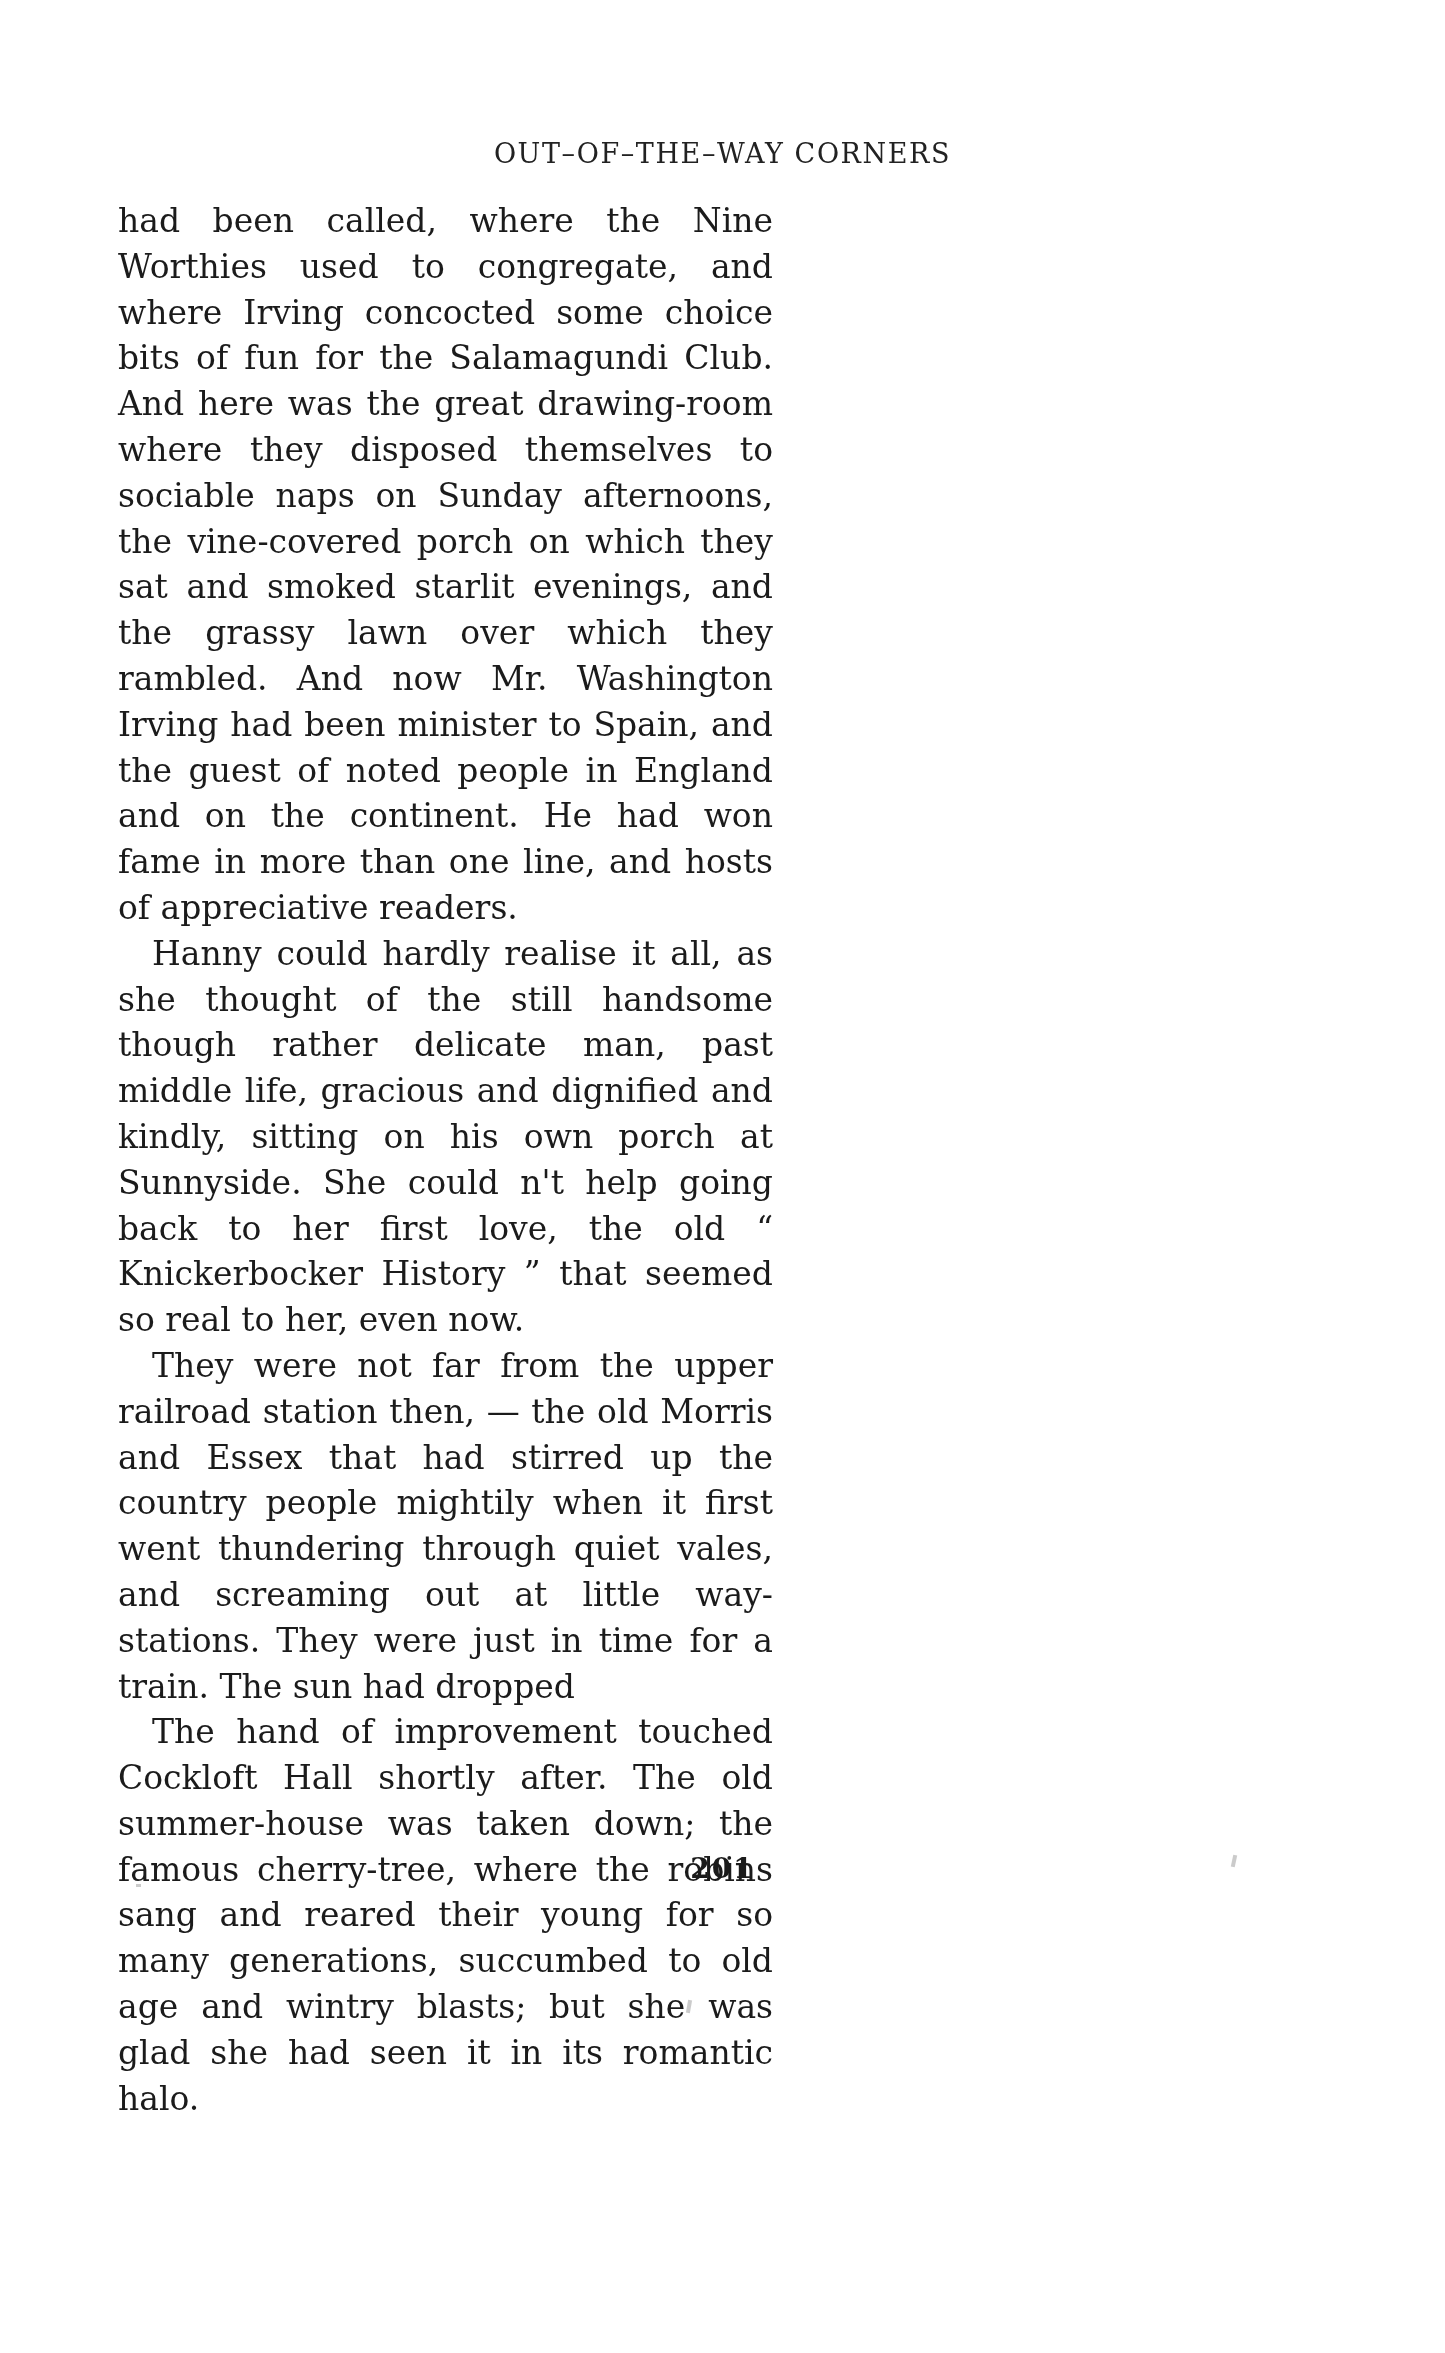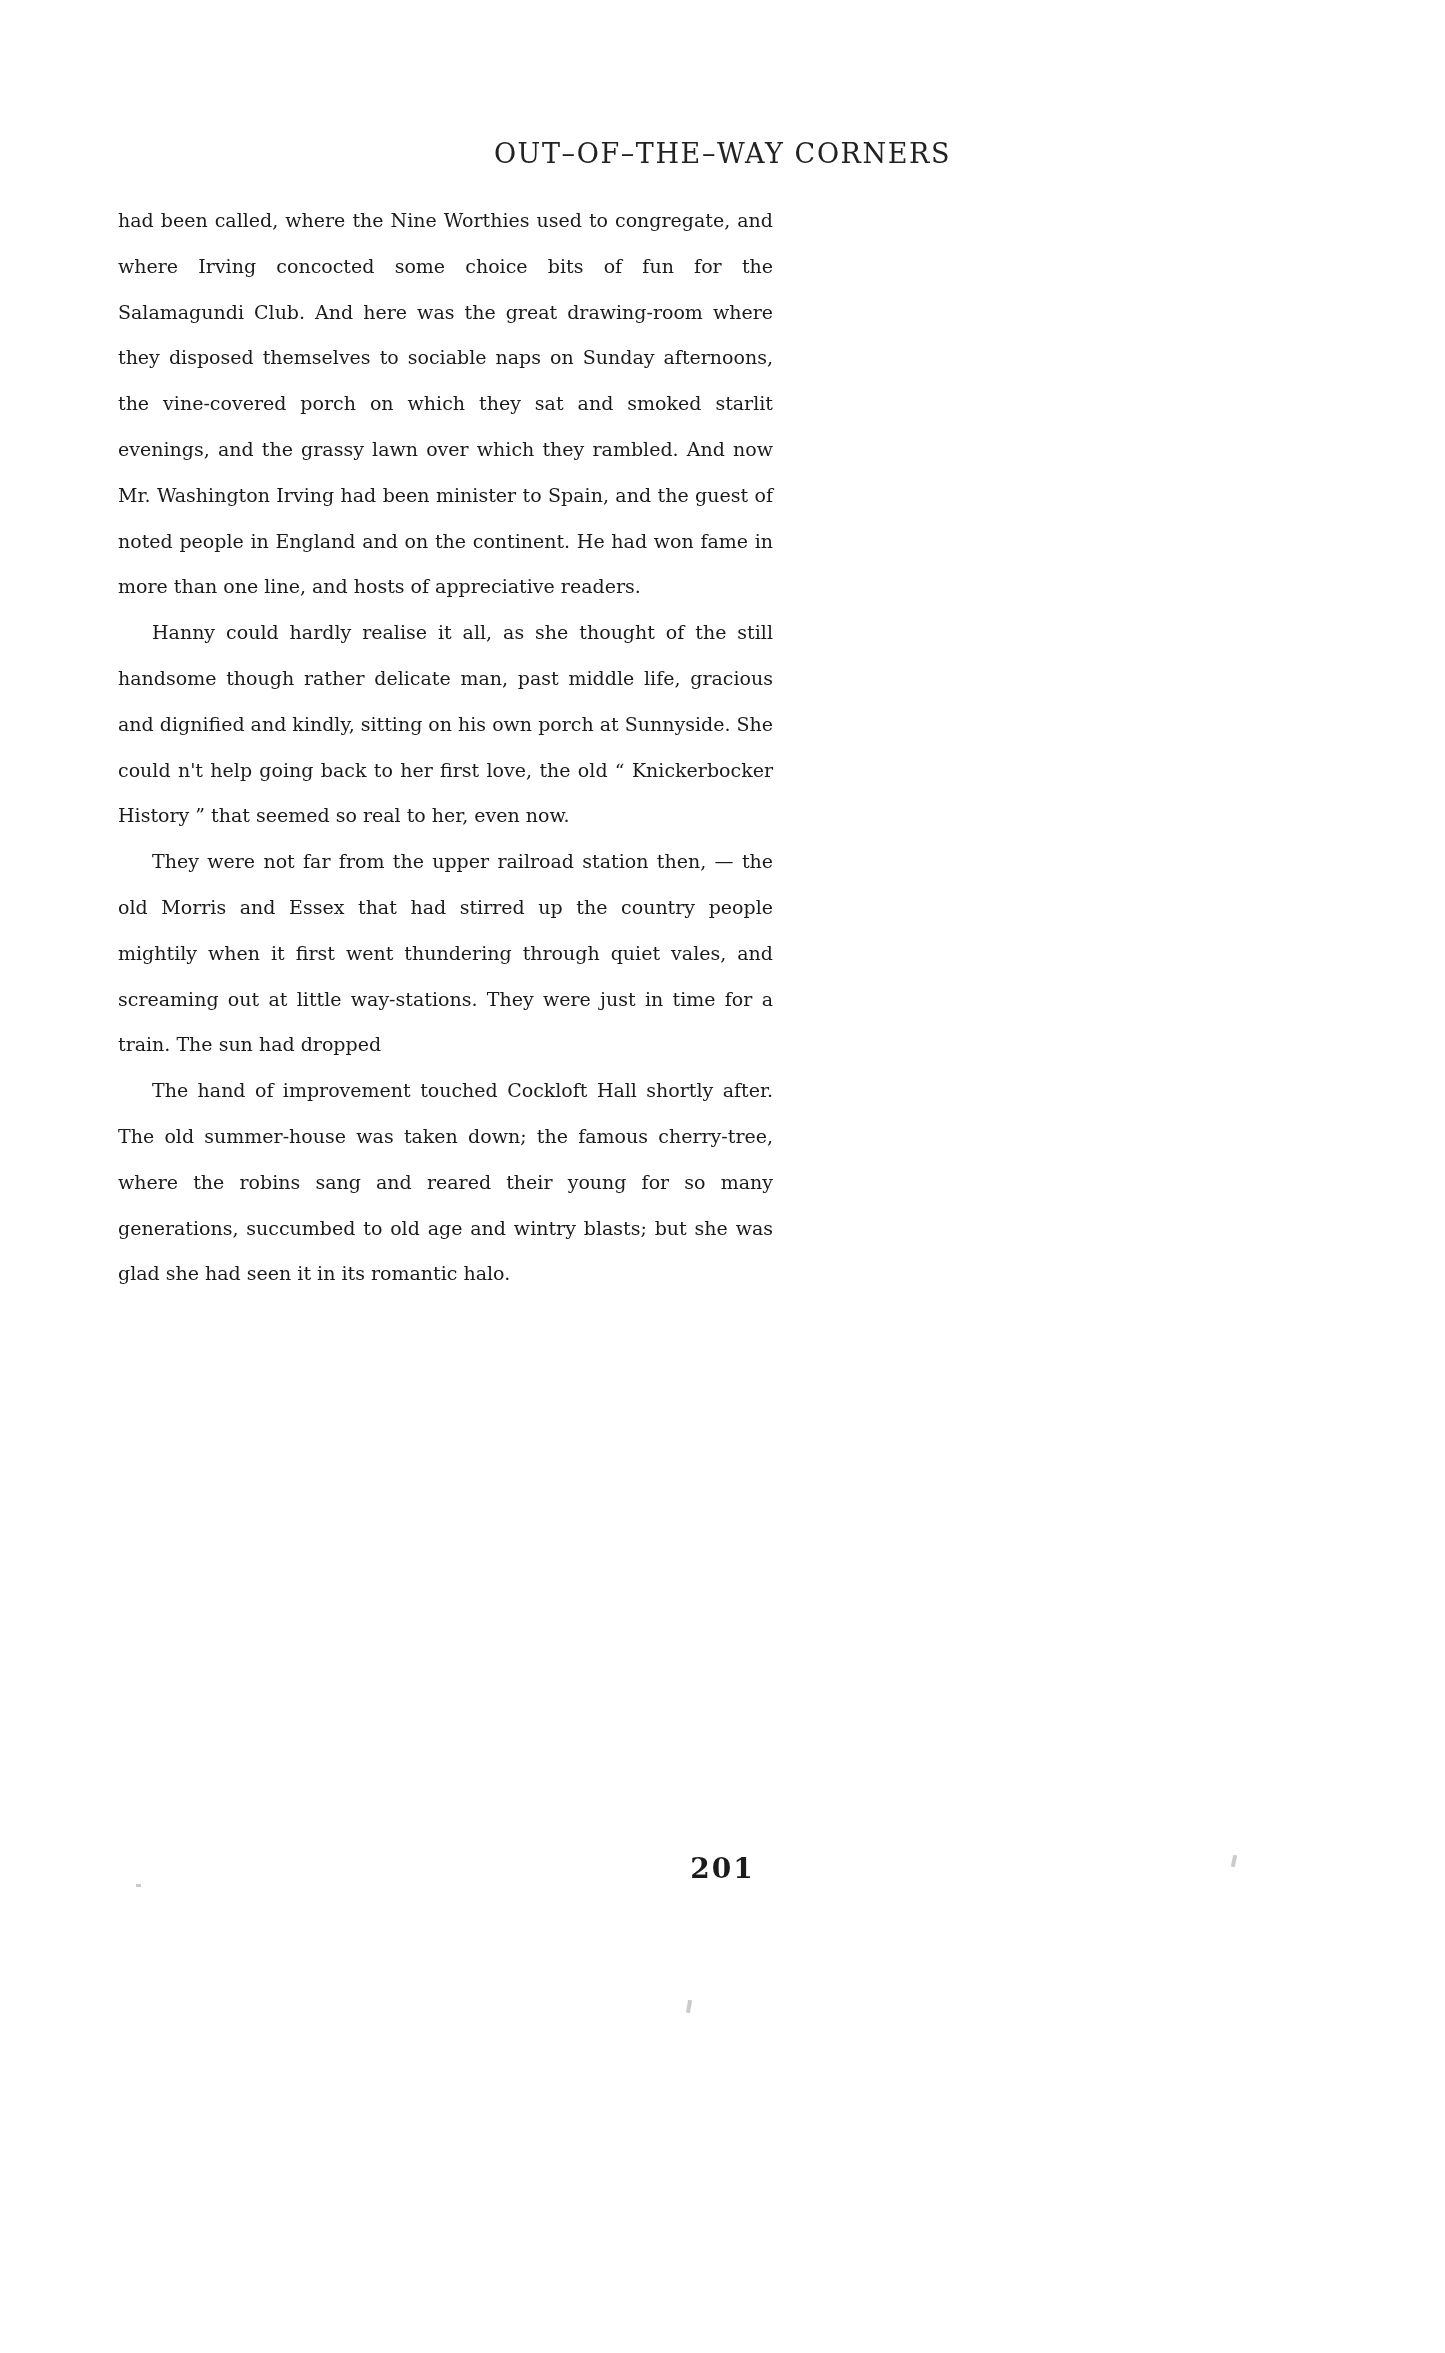--- a/index.html
+++ b/index.html
@@ -31,21 +31,21 @@
     font-size: 27px;
     letter-spacing: 1.6px;
     font-weight: 400;
     color: #222;
   }
   .text-block {
     position: absolute;
     left: 118px;
     top: 198px;
     width: 655px;
-    font-size: 19px;
+    font-size: 33px;
     line-height: 45.8px;
     text-align: justify;
     color: #1b1b1b;
   }
   .text-block p {
     margin: 0;
     text-indent: 34px;
     text-align: justify;
     text-justify: inter-word;
   }

